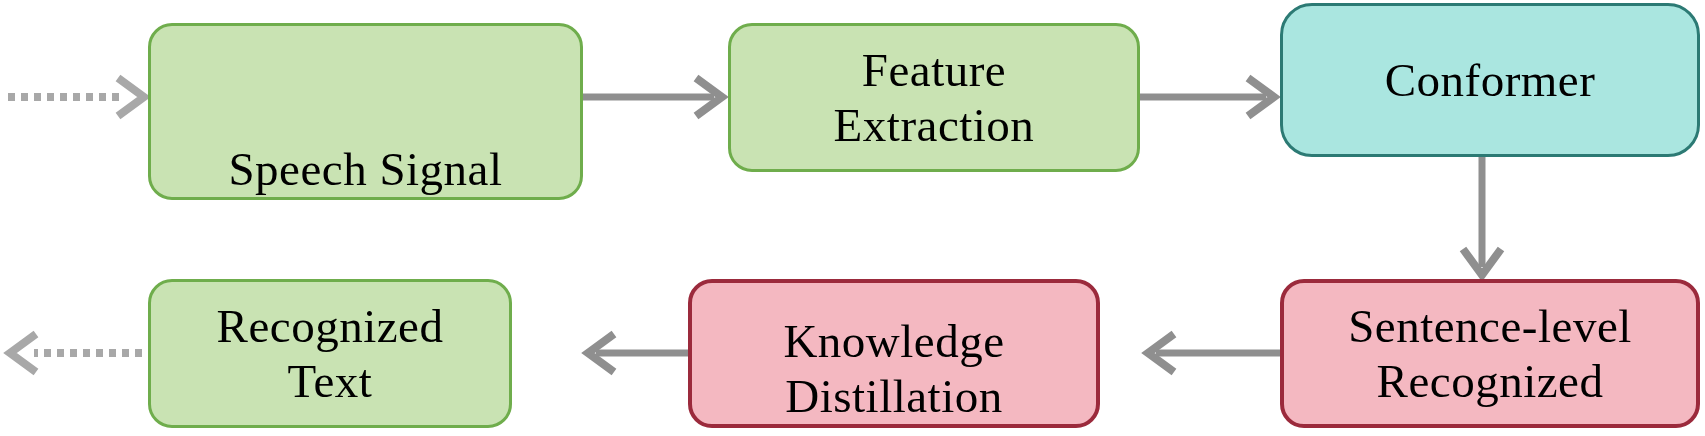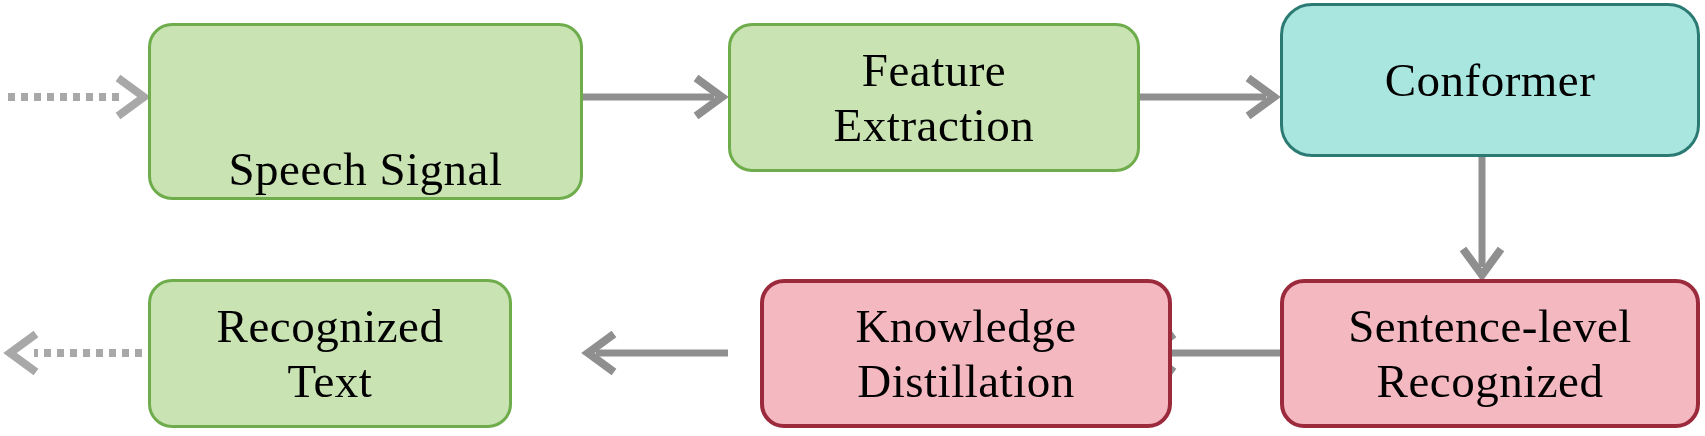--- a/index.html
+++ b/index.html
@@ -28,21 +28,21 @@
     letter-spacing:0.5px;
   }
   .green{border-width:3px;}
   .teal{border-width:3px;border-radius:32px;}
   .pink{border-width:4px;}
   
   .n-speech       {left:148px; top:23px;  width:435px; height:177px;align-items:flex-end;}
   .n-feature      {left:728px; top:23px;  width:412px; height:149px;}
   .n-conformer    {left:1280px;top:3px;   width:420px; height:154px;}
   .n-recognized   {left:148px; top:279px; width:364px; height:149px;}
-  .n-distillation {left:760px; top:279px; width:412px; height:149px;}
+  .n-distillation {left:688px; top:279px; width:412px; height:149px;align-items:flex-end;}
   .n-consistency  {left:1280px;top:279px; width:420px; height:149px;}
   #arrow-layer{
     position:absolute;left:0;top:0;width:1705px;height:436px;
     pointer-events:none;
   }
   #arrow-layer .solid-shaft{stroke:var(--arrow-solid,#8f8f8f);stroke-width:7;fill:none;}
   #arrow-layer .solid-head {stroke:var(--arrow-solid,#8f8f8f);stroke-width:8;fill:none;stroke-linejoin:miter;}
   #arrow-layer .dot-shaft  {stroke:var(--arrow-dotted,#a8a8a8);stroke-width:8;fill:none;stroke-dasharray:7 6;}
   #arrow-layer .dot-head   {stroke:var(--arrow-dotted,#a8a8a8);stroke-width:8;fill:none;stroke-linejoin:miter;}
 </style>

